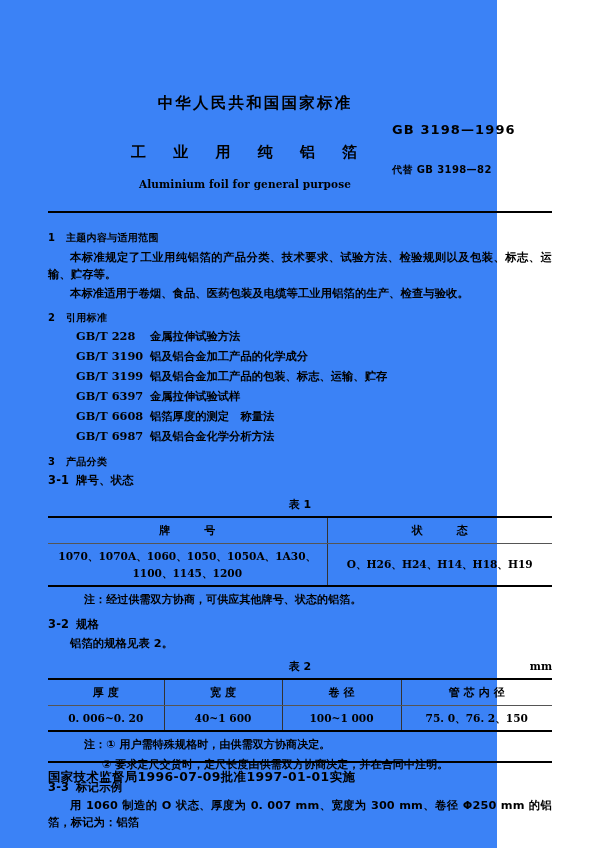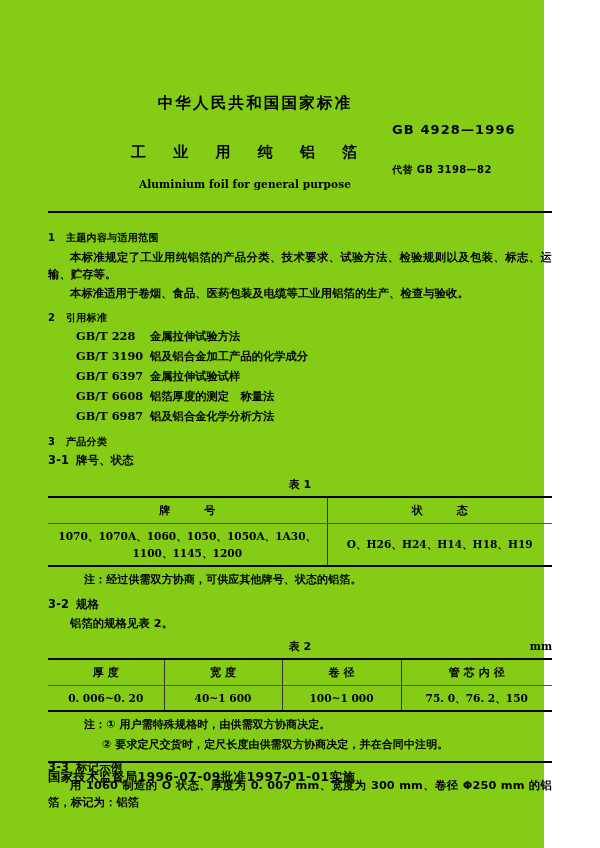--- a/index.html
+++ b/index.html
@@ -11,23 +11,23 @@
     width: 600px;
     height: 848px;
     font-family: "DejaVu Sans", "Liberation Sans", sans-serif;
     color: #000000;
     position: relative;
     overflow: hidden;
   }
   .page {
     position: absolute;
     left: 0; top: 0;
-    width: 544px;
+    width: 497px;
     height: 848px;
-    background: #84cc16;
+    background: #3b82f6;
   }
 
   
   .masthead {
     position: absolute;
     left: 0; top: 0; width: 600px;
   }
   .national-std {
     position: absolute;
     left: 140px;
@@ -220,21 +220,21 @@
   .mono-date { font-family: "DejaVu Sans", "Liberation Sans", sans-serif; }
 </style>
 </head>
 <body>
 
 <div class="page">
 
   <div class="masthead">
     <div class="national-std">中华人民共和国国家标准</div>
 
-    <div class="std-number">GB 4928—1996</div>
+    <div class="std-number">GB 3198—1996</div>
 
     <div class="doc-title">工 业 用 纯 铝 箔</div>
 
     <div class="replaces">代替 GB 3198—82</div>
 
     <div class="doc-title-en">Aluminium foil for general purpose</div>
 
     <div class="header-rule"></div>
   </div>
 
@@ -247,20 +247,21 @@
     <p class="para">本标准适用于卷烟、食品、医药包装及电缆等工业用铝箔的生产、检查与验收。</p>
 
     <div class="gap-sm"></div>
 
     <div class="sec-head">
       <span class="num">2</span><span>引用标准</span>
     </div>
     <ul class="ref-list">
       <li><span class="ref-code">GB/T 228</span><span>金属拉伸试验方法</span></li>
       <li><span class="ref-code">GB/T 3190</span><span>铝及铝合金加工产品的化学成分</span></li>
+      <li><span class="ref-code">GB/T 3199</span><span>铝及铝合金加工产品的包装、标志、运输、贮存</span></li>
       <li><span class="ref-code">GB/T 6397</span><span>金属拉伸试验试样</span></li>
       <li><span class="ref-code">GB/T 6608</span><span>铝箔厚度的测定　称量法</span></li>
       <li><span class="ref-code">GB/T 6987</span><span>铝及铝合金化学分析方法</span></li>
     </ul>
 
     <div class="sec-head">
       <span class="num">3</span><span>产品分类</span>
     </div>
 
     <div class="subsec-head">

